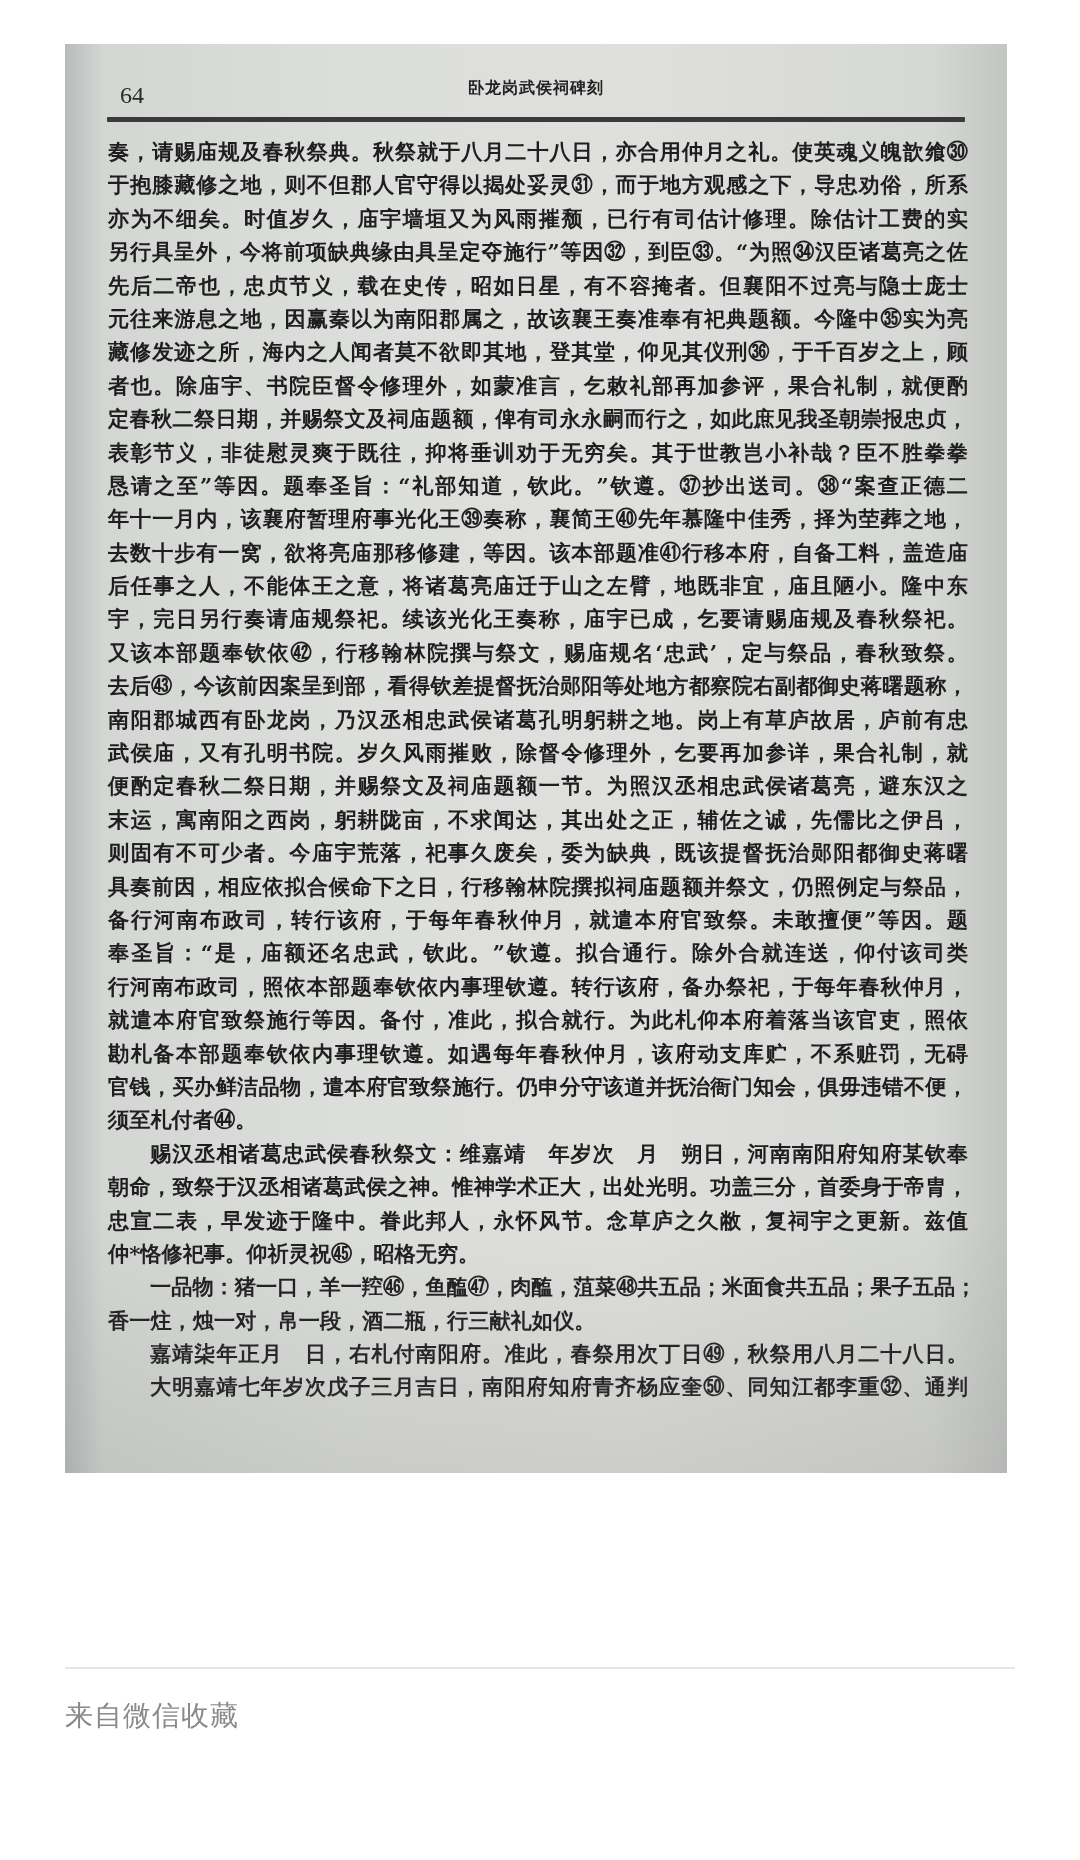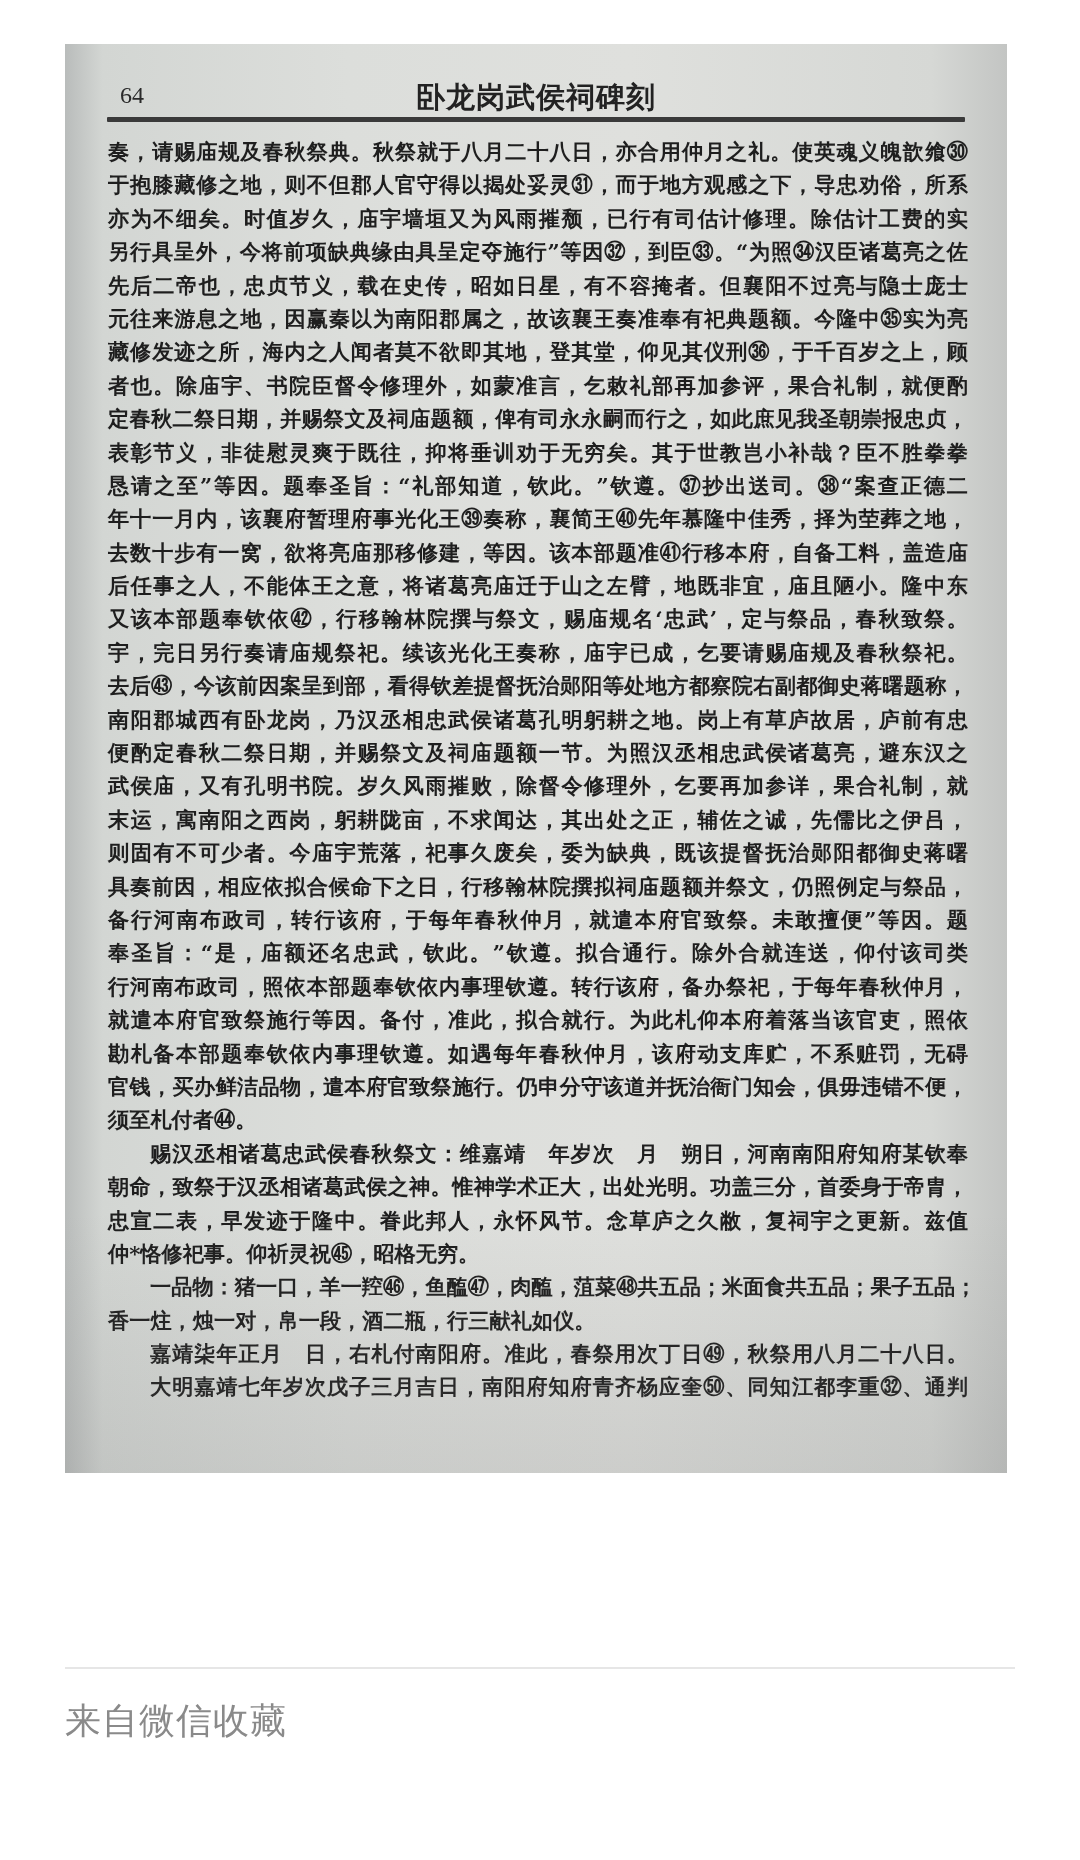--- a/index.html
+++ b/index.html
@@ -15,39 +15,39 @@
   .photo::after {
     content: ""; position: absolute; left: 0; right: 0; bottom: 0; height: 260px;
     background: linear-gradient(180deg, rgba(0,0,0,0) 0%, rgba(120,120,120,0.18) 100%);
     pointer-events: none;
   }
   .page-number {
     position: absolute; left: 55px; top: 38px; font-size: 24px; color: #2a2a2a;
     font-family: "Liberation Serif", serif;
   }
   .running-title {
-    position: absolute; left: 0; right: 0; top: 34px; text-align: center; font-size: 29px;
+    position: absolute; left: 0; right: 0; top: 34px; text-align: center; font-size: 16px;
     font-weight: bold; color: #222; letter-spacing: 1px;
   }
   .header-rule {
     position: absolute; left: 42px; width: 858px; top: 73px; height: 5px;
     background: #3a3a3a; border-radius: 1px;
   }
   .body-text {
     position: absolute; left: 43px; top: 91px; width: 860px;
     font-size: 21.2px; line-height: 33.4px; color: #1e1e1e; font-weight: bold;
   }
   .line { white-space: nowrap; display: block; height: 33.4px; text-align: justify; text-align-last: justify; }
   .line.short { text-align-last: left; }
   .line.indent { padding-left: 42px; }
   .divider {
     position: absolute; left: 65px; width: 950px; top: 1667px; height: 2px; background: #e6e6e6;
   }
   .footer-source {
-    position: absolute; left: 65px; top: 1697px; font-size: 36px; color: #8a8a8a;
+    position: absolute; left: 65px; top: 1697px; font-size: 28px; color: #8a8a8a;
     font-family: "DejaVu Sans", "Liberation Sans", sans-serif; letter-spacing: 1px;
   }
 </style>
 </head>
 <body>
 
 <div class="photo">
   <div class="page-number">64</div>
   <div class="running-title">卧龙岗武侯祠碑刻</div>
   <div class="header-rule"></div>
@@ -59,26 +59,26 @@
       <span class="line">先后二帝也，忠贞节义，载在史传，昭如日星，有不容掩者。但襄阳不过亮与隐士庞士</span>
       <span class="line">元往来游息之地，因赢秦以为南阳郡属之，故该襄王奏准奉有祀典题额。今隆中㉟实为亮</span>
       <span class="line">藏修发迹之所，海内之人闻者莫不欲即其地，登其堂，仰见其仪刑㊱，于千百岁之上，顾</span>
       <span class="line">者也。除庙宇、书院臣督令修理外，如蒙准言，乞敕礼部再加参评，果合礼制，就便酌</span>
       <span class="line">定春秋二祭日期，并赐祭文及祠庙题额，俾有司永永嗣而行之，如此庶见我圣朝崇报忠贞，</span>
       <span class="line">表彰节义，非徒慰灵爽于既往，抑将垂训劝于无穷矣。其于世教岂小补哉？臣不胜拳拳</span>
       <span class="line">恳请之至”等因。题奉圣旨：“礼部知道，钦此。”钦遵。㊲抄出送司。㊳“案查正德二</span>
       <span class="line">年十一月内，该襄府暂理府事光化王㊴奏称，襄简王㊵先年慕隆中佳秀，择为茔葬之地，</span>
       <span class="line">去数十步有一窝，欲将亮庙那移修建，等因。该本部题准㊶行移本府，自备工料，盖造庙</span>
       <span class="line">后任事之人，不能体王之意，将诸葛亮庙迁于山之左臂，地既非宜，庙且陋小。隆中东</span>
+      <span class="line">宇，完日另行奏请庙规祭祀。续该光化王奏称，庙宇已成，乞要请赐庙规及春秋祭祀。</span>
       <span class="line">又该本部题奉钦依㊷，行移翰林院撰与祭文，赐庙规名‘忠武’，定与祭品，春秋致祭。</span>
-      <span class="line">宇，完日另行奏请庙规祭祀。续该光化王奏称，庙宇已成，乞要请赐庙规及春秋祭祀。</span>
       <span class="line">去后㊸，今该前因案呈到部，看得钦差提督抚治郧阳等处地方都察院右副都御史蒋曙题称，</span>
       <span class="line">南阳郡城西有卧龙岗，乃汉丞相忠武侯诸葛孔明躬耕之地。岗上有草庐故居，庐前有忠</span>
+      <span class="line">武侯庙，又有孔明书院。岁久风雨摧败，除督令修理外，乞要再加参详，果合礼制，就</span>
       <span class="line">便酌定春秋二祭日期，并赐祭文及祠庙题额一节。为照汉丞相忠武侯诸葛亮，避东汉之</span>
-      <span class="line">武侯庙，又有孔明书院。岁久风雨摧败，除督令修理外，乞要再加参详，果合礼制，就</span>
       <span class="line">末运，寓南阳之西岗，躬耕陇亩，不求闻达，其出处之正，辅佐之诚，先儒比之伊吕，</span>
       <span class="line">则固有不可少者。今庙宇荒落，祀事久废矣，委为缺典，既该提督抚治郧阳都御史蒋曙</span>
       <span class="line">具奏前因，相应依拟合候命下之日，行移翰林院撰拟祠庙题额并祭文，仍照例定与祭品，</span>
       <span class="line">备行河南布政司，转行该府，于每年春秋仲月，就遣本府官致祭。未敢擅便”等因。题</span>
       <span class="line">奉圣旨：“是，庙额还名忠武，钦此。”钦遵。拟合通行。除外合就连送，仰付该司类</span>
       <span class="line">行河南布政司，照依本部题奉钦依内事理钦遵。转行该府，备办祭祀，于每年春秋仲月，</span>
       <span class="line">就遣本府官致祭施行等因。备付，准此，拟合就行。为此札仰本府着落当该官吏，照依</span>
       <span class="line">勘札备本部题奉钦依内事理钦遵。如遇每年春秋仲月，该府动支库贮，不系赃罚，无碍</span>
       <span class="line">官钱，买办鲜洁品物，遣本府官致祭施行。仍申分守该道并抚治衙门知会，俱毋违错不便，</span>
       <span class="line short">须至札付者㊹。</span>

